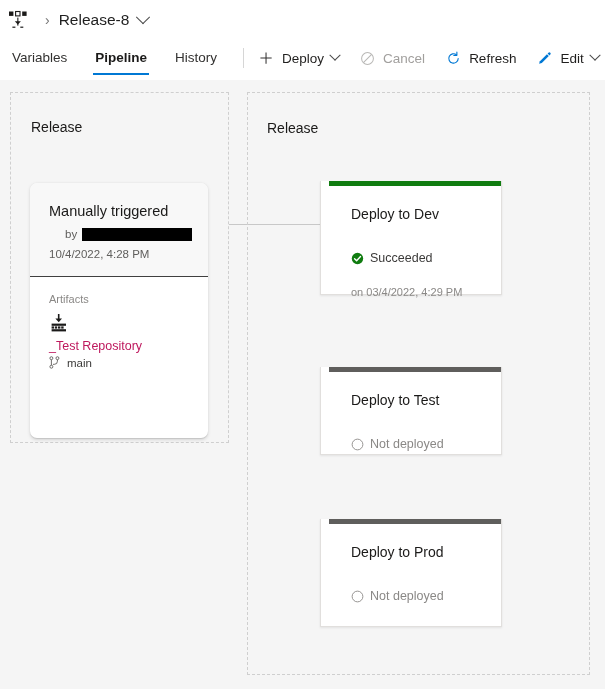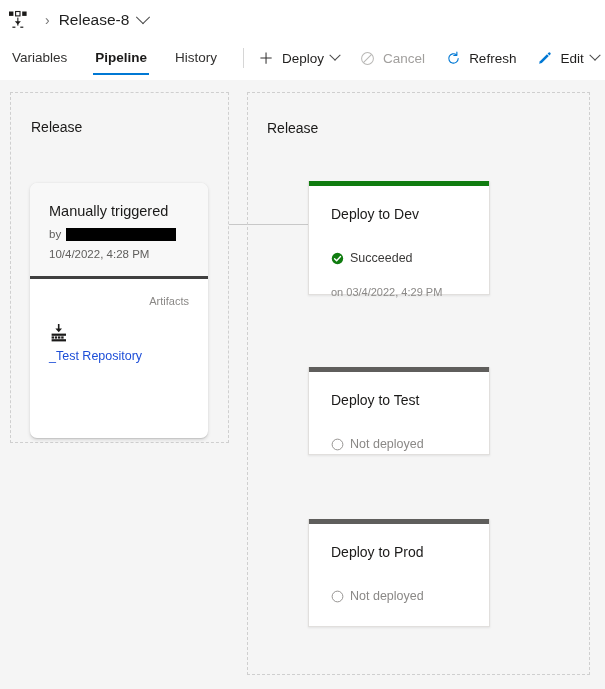--- a/index.html
+++ b/index.html
@@ -191,31 +191,32 @@
     background: #ffffff;
     border-radius: 7px;
     box-shadow: 0 1.2px 3.6px rgba(0,0,0,0.13), 0 0.3px 0.9px rgba(0,0,0,0.10);
     overflow: hidden;
     cursor: pointer;
   }
   #release-card-top {
     background: #f8f8f8;
     padding: 20px 19px 16px 19px;
     box-sizing: border-box;
-    border-bottom: 3px solid #404040;
+    border-bottom: 1px solid #404040;
   }
   #release-trigger-title {
     font-size: 14.5px;
     color: #1b1a19;
     margin-bottom: 9px;
   }
   #release-by-row {
     display: flex;
     align-items: flex-start;
     margin-bottom: 7px;
+    margin-left: 16px;
   }
   #release-by-label {
     font-size: 11.5px;
     color: #5f5e5c;
     margin-right: 5px;
   }
   #release-by-redacted {
     background: #000000;
     height: 13px;
     width: 110px;
@@ -225,32 +226,31 @@
     font-size: 11.5px;
     color: #5f5e5c;
   }
   #release-card-bottom {
     padding: 16px 19px 0 19px;
     box-sizing: border-box;
   }
   #artifacts-label {
     font-size: 11px;
     color: #8a8886;
-    margin-bottom: 16px;
-    text-align: right;
+    margin-bottom: 8px;
   }
   #artifact-icon {
     display: block;
     width: 20px;
     height: 20px;
     margin-bottom: 6px;
   }
   #artifact-name {
     font-size: 12.5px;
-    color: #1d4ed8;
+    color: #be185d;
     margin-bottom: 3px;
   }
   #artifact-version {
     font-size: 11.5px;
     color: #0d6eb8;
     text-decoration: none;
     cursor: pointer;
     display: block;
     margin-bottom: 4px;
   }
@@ -266,28 +266,29 @@
     display: block;
   }
   #artifact-branch-name {
     font-size: 11.5px;
     color: #3b3a39;
   }
 
   
   .stage-card {
     position: absolute;
-    left: 308px;
+    left: 320px;
     width: 182px;
     background: #ffffff;
     border: 1px solid #e1dfdd;
     border-top: none;
     box-sizing: border-box;
     box-shadow: 0 0.8px 2px rgba(0,0,0,0.08);
     cursor: pointer;
+    padding-left: 8px;
   }
   .stage-bar {
     height: 5px;
     width: 100%;
     display: block;
   }
   .stage-body {
     padding: 20px 22px 22px 22px;
     box-sizing: border-box;
   }
@@ -424,20 +425,30 @@
         <rect x="8.9" y="1" width="1.6" height="5.6" fill="#1b1a19"></rect>
         <path d="M6.4 5.6 L9.7 9.2 L13.0 5.6 Z" fill="#1b1a19"></path>
         <rect x="2.6" y="10.6" width="14.4" height="2.2" fill="#1b1a19"></rect>
         <rect x="2.6" y="13.4" width="2.4" height="2.2" fill="#1b1a19"></rect>
         <rect x="5.8" y="13.4" width="2.4" height="2.2" fill="#1b1a19"></rect>
         <rect x="9.0" y="13.4" width="2.4" height="2.2" fill="#1b1a19"></rect>
         <rect x="12.2" y="13.4" width="2.4" height="2.2" fill="#1b1a19"></rect>
         <rect x="2.6" y="16.2" width="14.4" height="2.2" fill="#1b1a19"></rect>
       </svg>
       <div id="artifact-name">_Test Repository</div>
+      <div id="artifact-branch-row">
+        <svg id="branch-icon" viewBox="0 0 12 14">
+          <circle cx="2.6" cy="2.3" r="1.6" stroke="#605e5c" stroke-width="1" fill="none"></circle>
+          <circle cx="9.2" cy="2.3" r="1.6" stroke="#605e5c" stroke-width="1" fill="none"></circle>
+          <circle cx="2.6" cy="11.6" r="1.6" stroke="#605e5c" stroke-width="1" fill="none"></circle>
+          <path d="M2.6 4 v5.9" stroke="#605e5c" stroke-width="1" fill="none"></path>
+          <path d="M9.2 4 v1.6 a3.4 3.4 0 0 1 -3.4 3.4 h-1.5" stroke="#605e5c" stroke-width="1" fill="none"></path>
+        </svg>
+        <span id="artifact-branch-name">main</span>
+      </div>
     </div>
   </div>
 
   <div id="stages-panel" class="panel">
     <div class="panel-title">Release</div>
   </div>
 
   <div id="stage-card-dev" class="stage-card">
     <div class="stage-bar" style="background:#107c10;"></div>
     <div class="stage-body">

